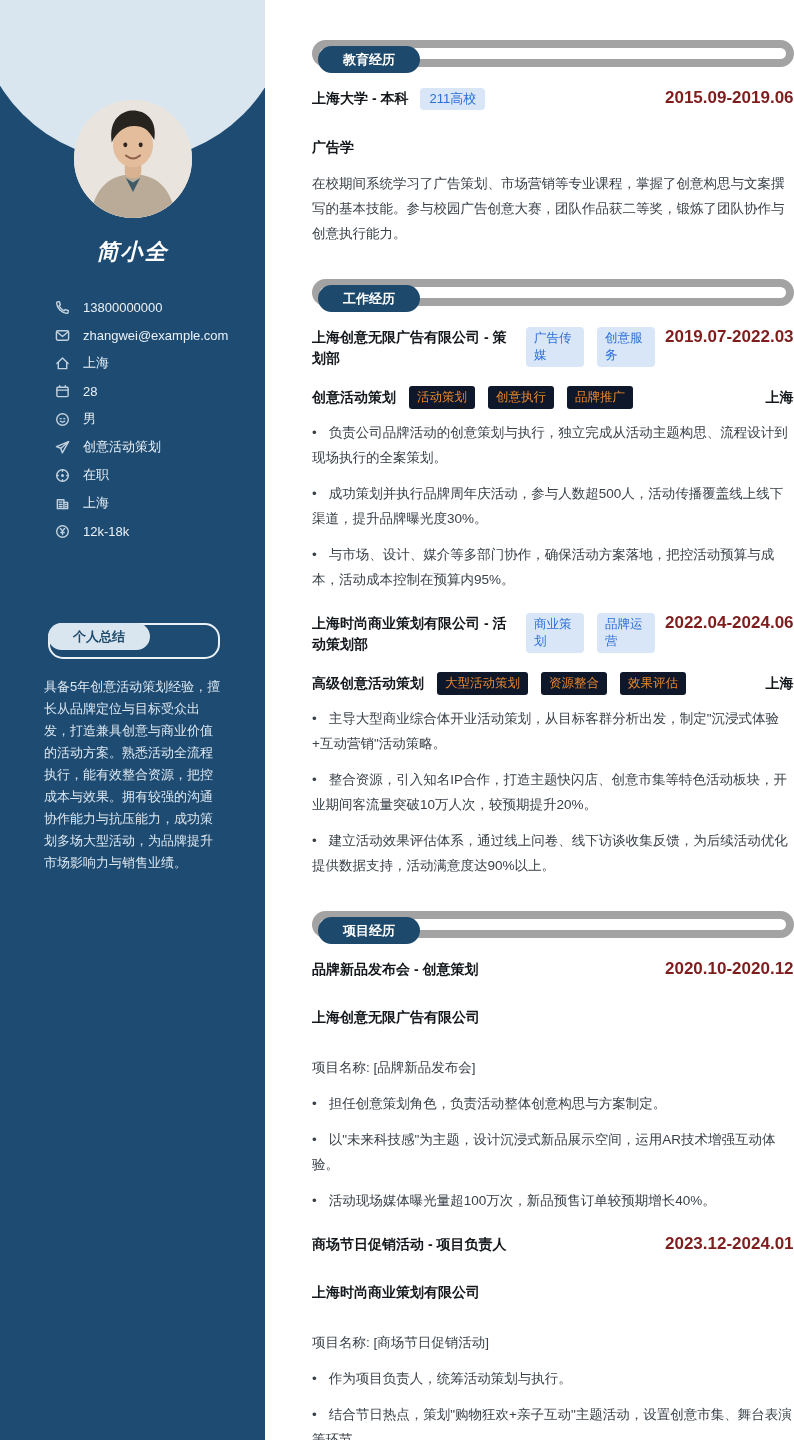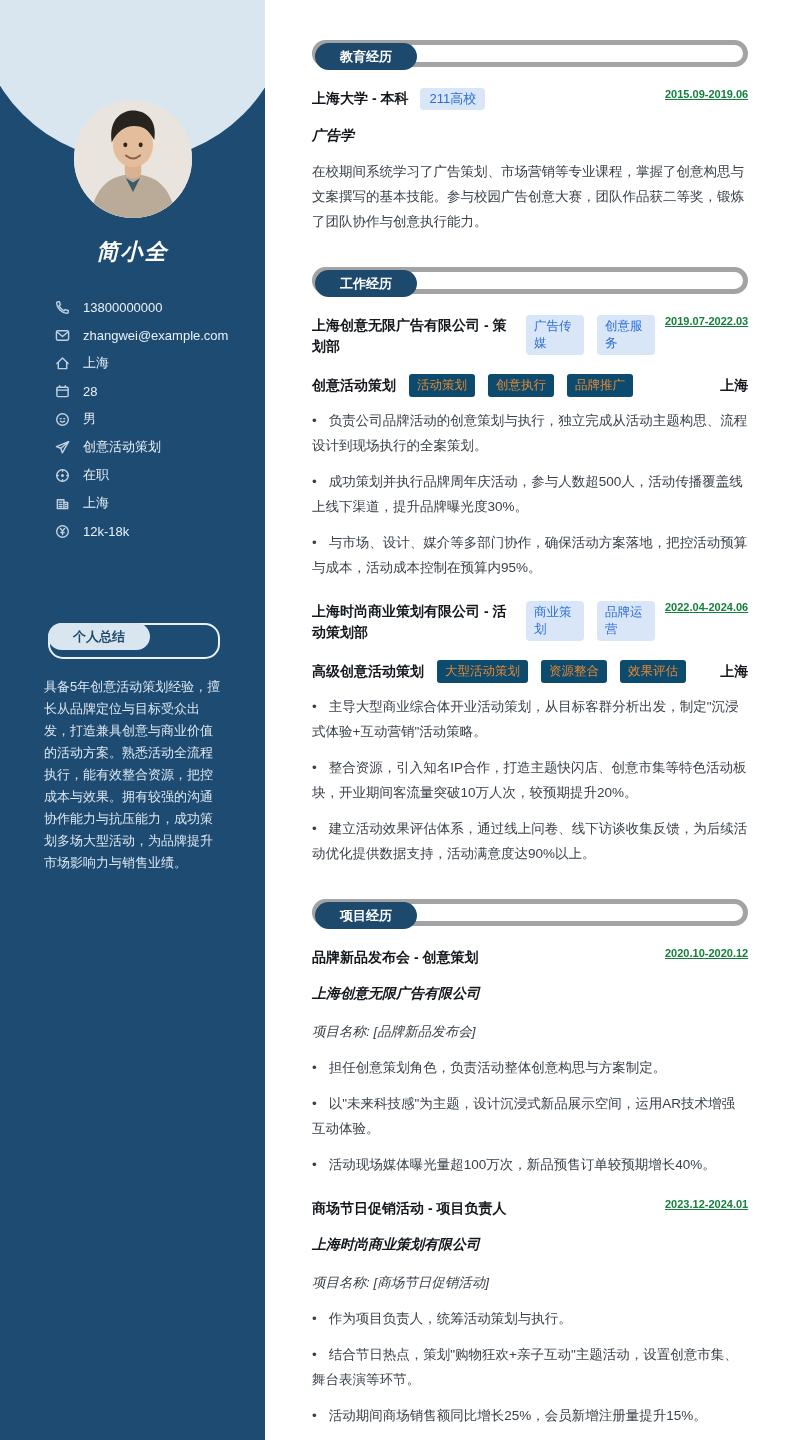--- a/index.html
+++ b/index.html
@@ -23,40 +23,40 @@
   .summary-pill { margin:78px 0 0 48px; width:172px; height:36px; border:2px solid #eaf1f7; border-radius:15px; position:relative; }
   .summary-pill .spill-label { position:absolute; left:-2px; top:-2px; height:27px; width:102px;
     background:#d9e6ef; color:#1d4a6c; font-weight:bold; font-size:13px; border-radius:15px;
     display:flex; align-items:center; justify-content:center; }
   .summary-text { margin:17px 43px 0 44px; font-size:13px; line-height:22px; color:#dce7f0; }
 
   
   .main { flex:1; padding:40px 52px 0 47px; }
   .section { margin-top:33px; }
   .section.first { margin-top:0; }
-  .section-pill { height:27px; border:5px solid #a3a3a3; border-radius:15px; position:relative; }
+  .section-pill { height:27px; border:8px solid #a3a3a3; border-radius:15px; position:relative; }
   .section-pill .pill-label { position:absolute; left:-2px; top:-2px; height:27px; min-width:102px;
     background:#1d4a6c; color:#fff; font-weight:bold; font-size:13px; border-radius:15px;
     display:flex; align-items:center; justify-content:center; padding:0 22px; }
 
   .entry-head { display:flex; align-items:flex-start; margin-top:21px; }
   .bold14 { font-weight:bold; font-size:14px; color:#14181c; line-height:21px; }
   .company-title { width:200px; }
-  .date { margin-left:auto; font-weight:bold; font-size:11px; color:#15803d; white-space:nowrap; padding-left:10px;text-decoration:underline; }
+  .date { margin-left:auto; font-weight:bold; font-size:17px; color:#7f1d1d; white-space:nowrap; padding-left:10px; }
   .ind-tags { display:flex; gap:13px; margin-left:14px; }
   .ind-tag { background:#d8e6f8; color:#2e6fd6; font-size:12.5px; line-height:17px; padding:3px 8px; border-radius:4px; width:58px; }
   .edu-badge { background:#d8e6f8; color:#2e6fd6; font-size:13px; padding:2px 9px; border-radius:4px; margin-left:12px; }
   .role-row { display:flex; align-items:center; margin-top:17px; }
-  .skill-tag { background:#0c4a6e; color:#e8872e; font-size:12.5px; padding:3px 8px; border-radius:3px; margin-left:13px; white-space:nowrap; }
+  .skill-tag { background:#0f172a; color:#e8872e; font-size:12.5px; padding:3px 8px; border-radius:3px; margin-left:13px; white-space:nowrap; }
   .loc { margin-left:auto; font-weight:bold; font-size:14px; color:#14181c; }
   .body-text { font-size:13.5px; color:#3a4149; line-height:25px; }
   .desc { margin-top:13px; }
   .bullet { margin-top:11px; }
   .bullet::before { content:"•"; margin-right:12px; color:#3a4149; }
-  .plain-line { margin-top:15px;font-style:italic; }
+  .plain-line { margin-top:27px; }
 </style>
 </head>
 <body>
 
 <div class="page">
 
   <aside class="sidebar">
     <div class="hero">
       <div class="light-ellipse"></div>
       <div class="avatar">

